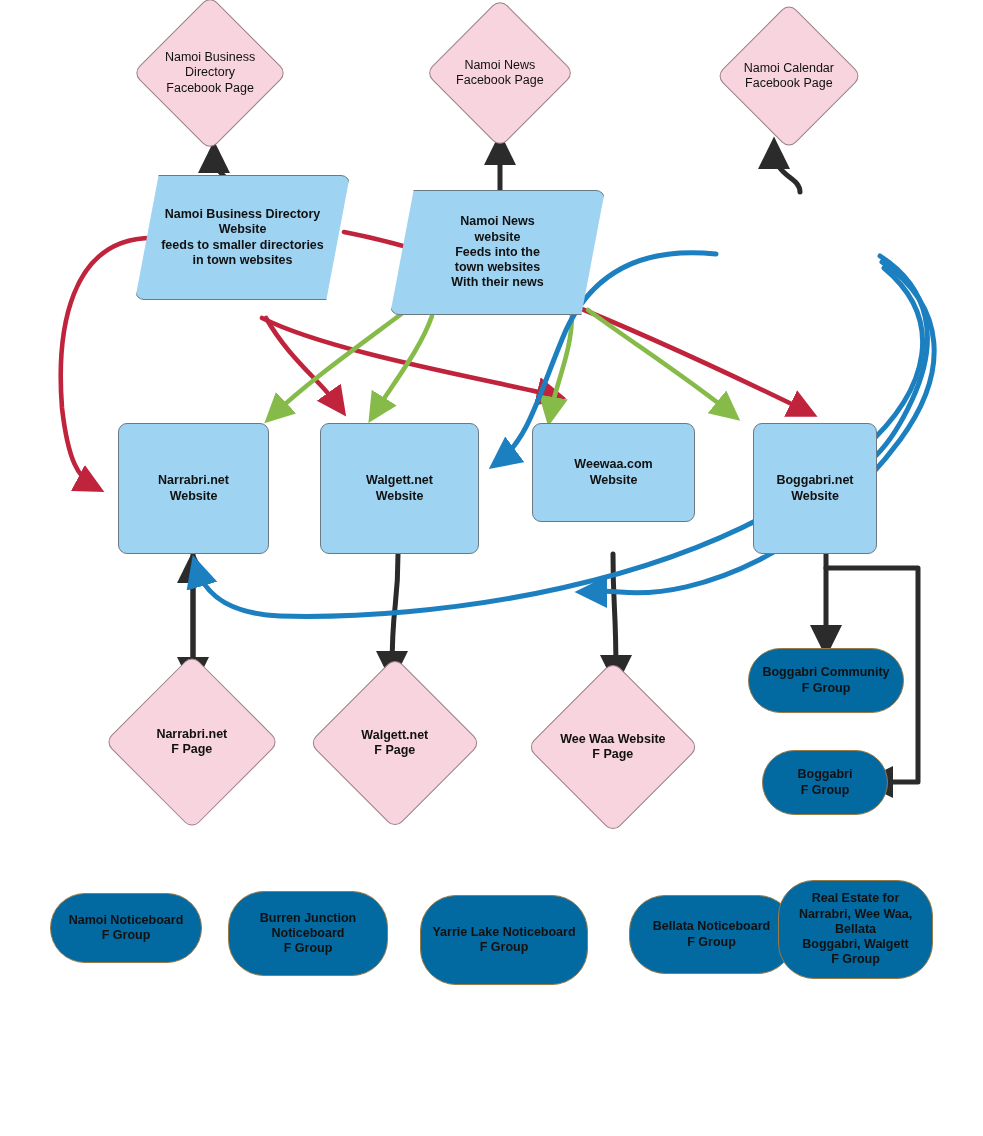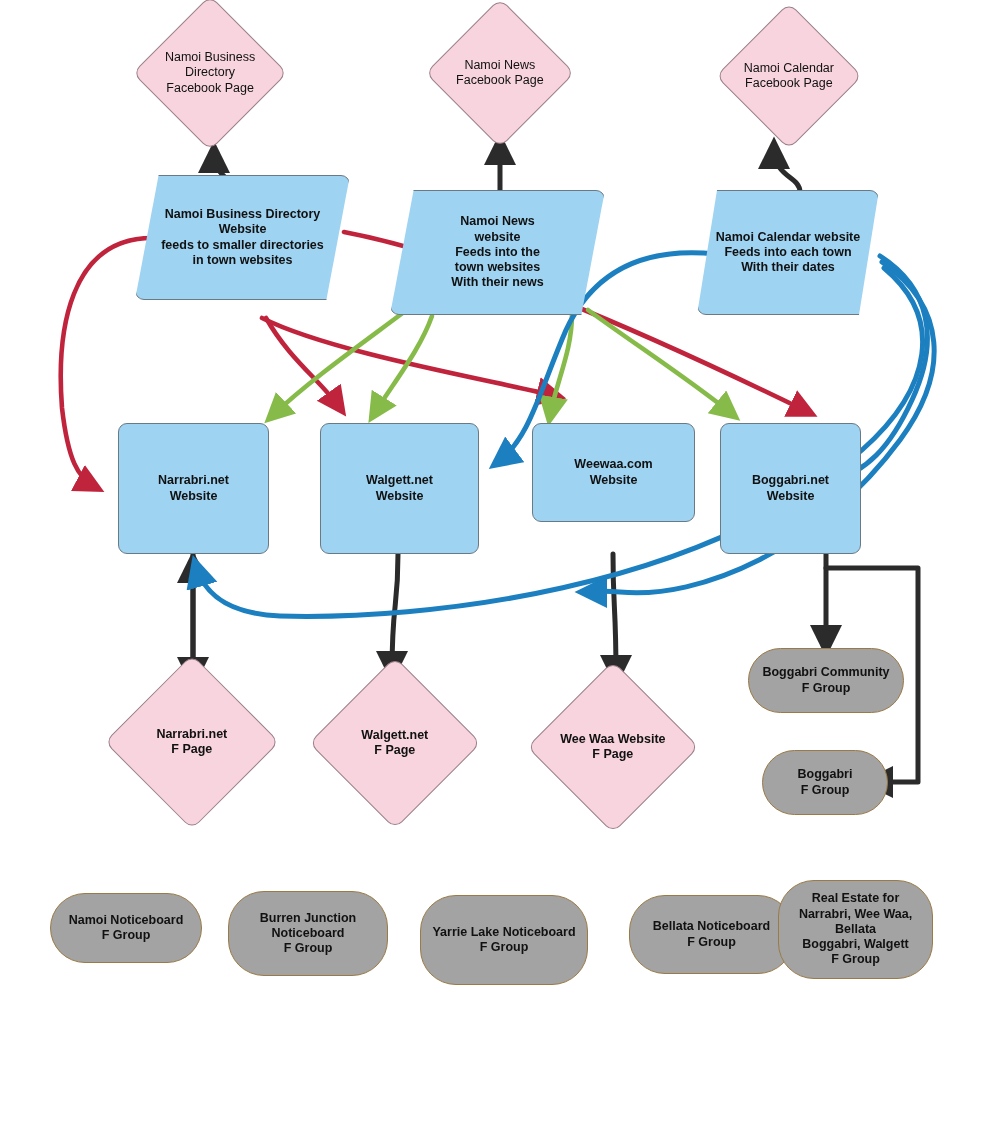--- a/index.html
+++ b/index.html
@@ -20,21 +20,21 @@
 
   
   .para{background:#9fd3f2;border:1.4px solid #6a7a85;border-radius:9px;}
   .para .lbl{font-size:12.5px;font-weight:bold;}
 
   
   .rect{background:#9fd3f2;border:1.4px solid #6a7a85;border-radius:9px;}
   .rect .lbl{font-size:12.5px;font-weight:bold;}
 
   
-  .pill{background:#a3a3a3;border:1.4px solid #9a7a45;border-radius:36px;}
+  .pill{background:#0369a1;border:1.4px solid #9a7a45;border-radius:36px;}
   .pill .lbl{font-size:12.5px;font-weight:bold;}
 </style>
 </head>
 <body>
 
 <div id="canvas">
 
   <svg class="edges" viewBox="0 0 983 1136">
     <defs>
       <marker id="ah-black" markerWidth="7" markerHeight="7" refX="4.2" refY="3.2" orient="auto">
@@ -124,42 +124,37 @@
   </div>
 
   <div class="node para" style="left:390px;top:190px;width:215px;height:125px;clip-path:polygon(11% 0%, 100% 0%, 89% 100%, 0% 100%);">
     <span class="lbl">Namoi News
 website
 Feeds into the
 town websites
 With their news</span>
   </div>
 
-  <div class="node para" style="left:697px;top:190px;width:182px;height:125px;clip-path:polygon(11% 0%, 100% 0%, 89% 100%, 0% 100%);">
-    <span class="lbl">Namoi Calendar website
-Feeds into each town
-With their dates</span>
-  </div>
 
   <div class="node rect" style="left:118px;top:423px;width:151px;height:131px;">
     <span class="lbl">Narrabri.net
 Website</span>
   </div>
 
   <div class="node rect" style="left:320px;top:423px;width:159px;height:131px;">
     <span class="lbl">Walgett.net
 Website</span>
   </div>
 
   <div class="node rect" style="left:532px;top:423px;width:163px;height:99px;">
     <span class="lbl">Weewaa.com
 Website</span>
   </div>
 
-  <div class="node rect" style="left:720px;top:423px;width:141px;height:131px;">
+  <div class="node rect" style="left:753px;top:423px;width:124px;height:131px;">
     <span class="lbl">Boggabri.net
 Website</span>
   </div>
 
   <div class="node diamond dia-bot" style="left:130px;top:680px;width:124px;height:124px;">
     <span class="inner">
         <span class="lbl">Narrabri.net
 F Page</span>
       </span>
   </div>

